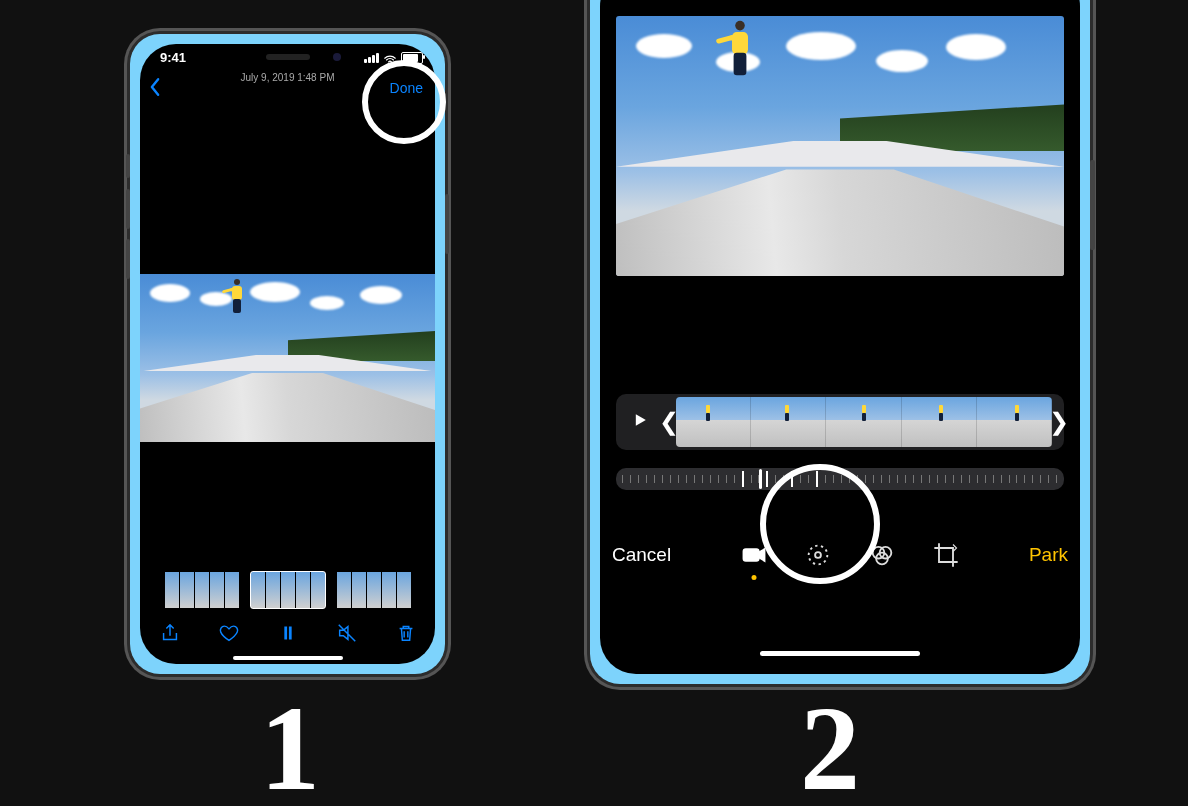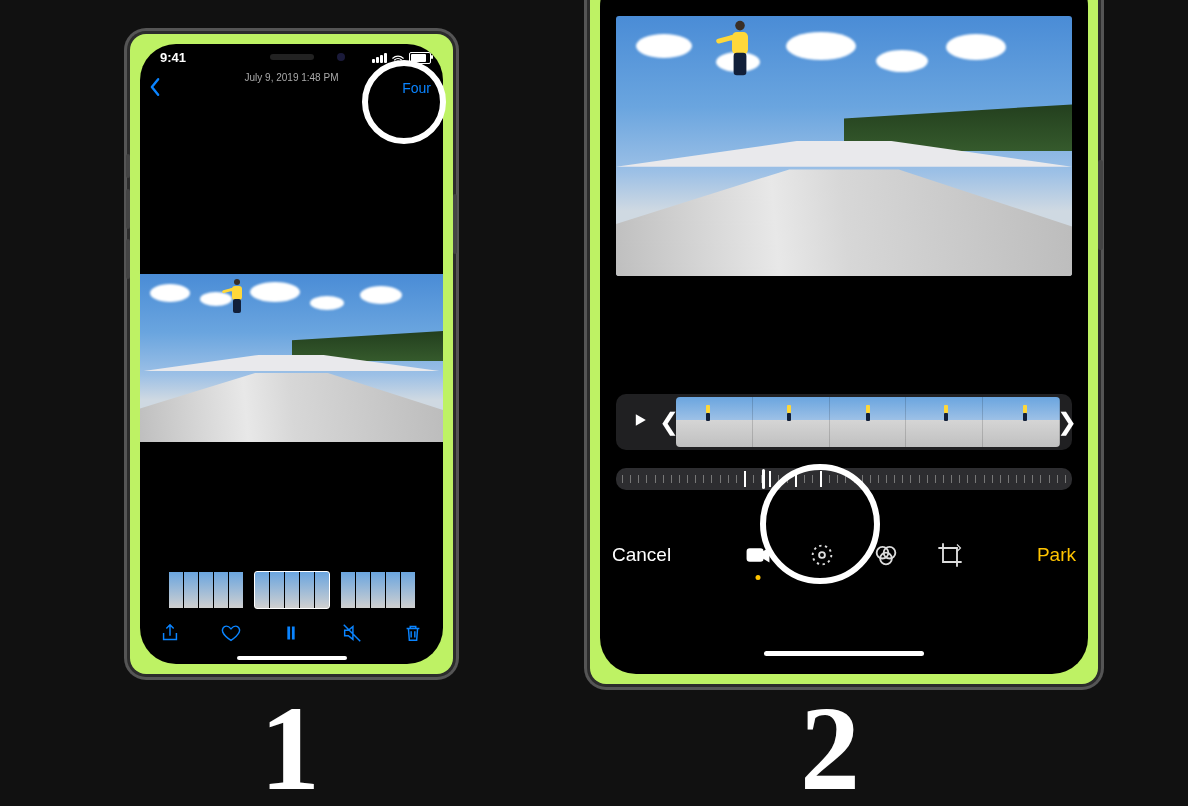--- a/index.html
+++ b/index.html
@@ -1,19 +1,19 @@
 <!DOCTYPE html>
 <html><head>
 <meta charset="utf-8">
 <style>
   html,body {margin:0;padding:0;background:#111;width:1188px;height:806px;font-family:-apple-system,Helvetica Neue,Arial,sans-serif;overflow:hidden;}
   .canvas{position:relative;width:1188px;height:806px;background:#111;}
 
   
-  .phone{position:absolute;border-radius:16px;background:#bef264;box-shadow:0 0 0 3px #2c2c2c, 0 0 0 6px #555;padding-left:8px;}
+  .phone{position:absolute;border-radius:30px;background:#7dd3fc;box-shadow:0 0 0 3px #2c2c2c, 0 0 0 6px #555;}
   .phone-a{left:130px;top:34px;width:315px;height:640px;}
   .phone-b{left:590px;top:-40px;width:500px;height:724px;}
   .phone .screen{position:absolute;left:10px;right:10px;top:10px;bottom:10px;border-radius:36px;background:#000;overflow:hidden;}
   
   .notch{position:absolute;top:0;left:50%;transform:translateX(-50%);background:#000;border-bottom-left-radius:18px;border-bottom-right-radius:18px;z-index:20;}
   .phone-a .notch{width:150px;height:28px;}
   .phone-b .notch{width:220px;height:36px;}
   .notch .speaker{position:absolute;left:50%;top:10px;transform:translateX(-50%);width:44px;height:6px;border-radius:3px;background:#222;}
   .notch .cam{position:absolute;right:22px;top:9px;width:8px;height:8px;border-radius:50%;background:#1a1a3a;}
   
@@ -143,21 +143,21 @@
         </span>
       </div>
 
       <div class="nav-a">
         <span class="back">
           <svg width="18" height="22" viewBox="0 0 18 28">
               <path d="M13 4 L5 14 L13 24" stroke="#0a84ff" stroke-width="3" fill="none" stroke-linecap="round" stroke-linejoin="round"></path>
             </svg>
         </span>
         <div class="subtitle">July 9, 2019  1:48 PM</div>
-        <span class="edit">Four</span>
+        <span class="edit">Done</span>
       </div>
 
       <div class="photo" style="top:230px;height:168px;">
         <div class="sky">
           <div class="cloud" style="left:10px;top:10px;width:40px;height:18px;"></div>
           <div class="cloud" style="left:60px;top:18px;width:32px;height:14px;"></div>
           <div class="cloud" style="left:110px;top:8px;width:50px;height:20px;"></div>
           <div class="cloud" style="left:170px;top:22px;width:34px;height:14px;"></div>
           <div class="cloud" style="left:220px;top:12px;width:42px;height:18px;"></div>
         </div>

